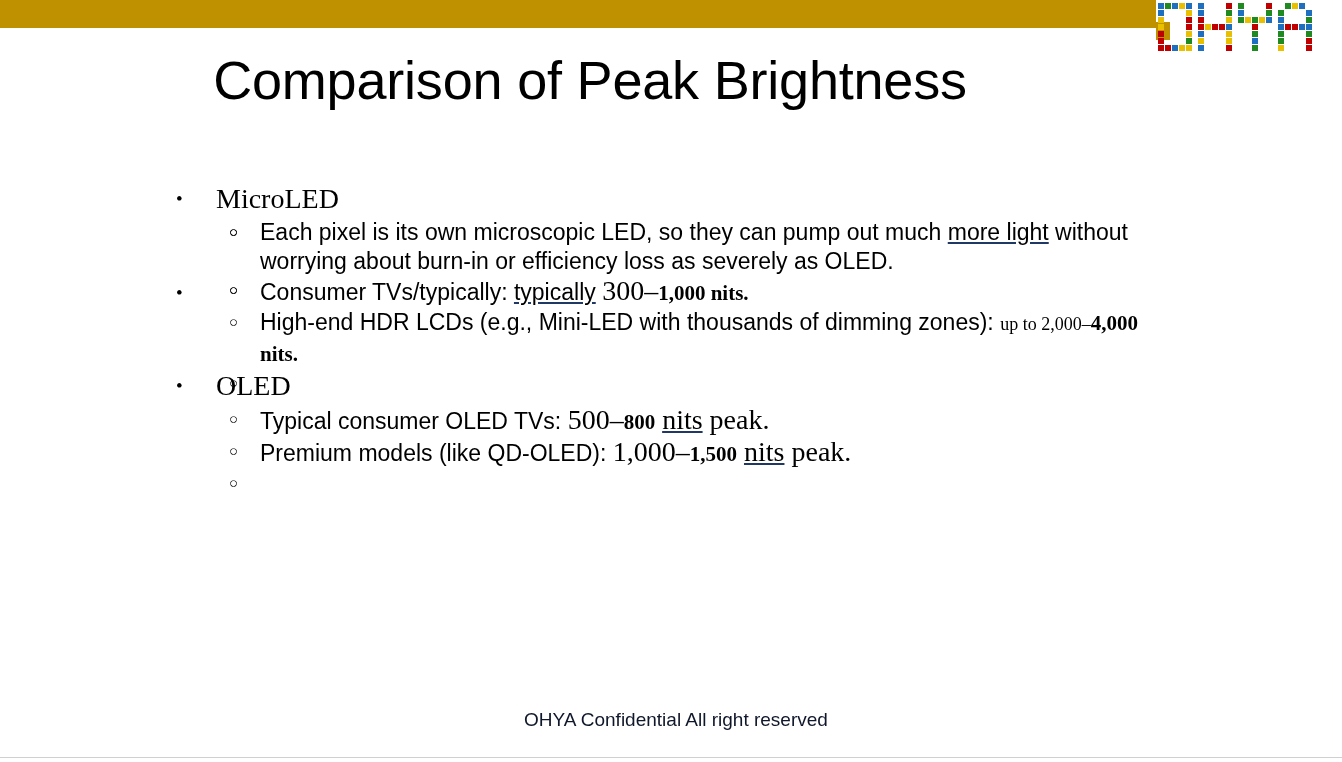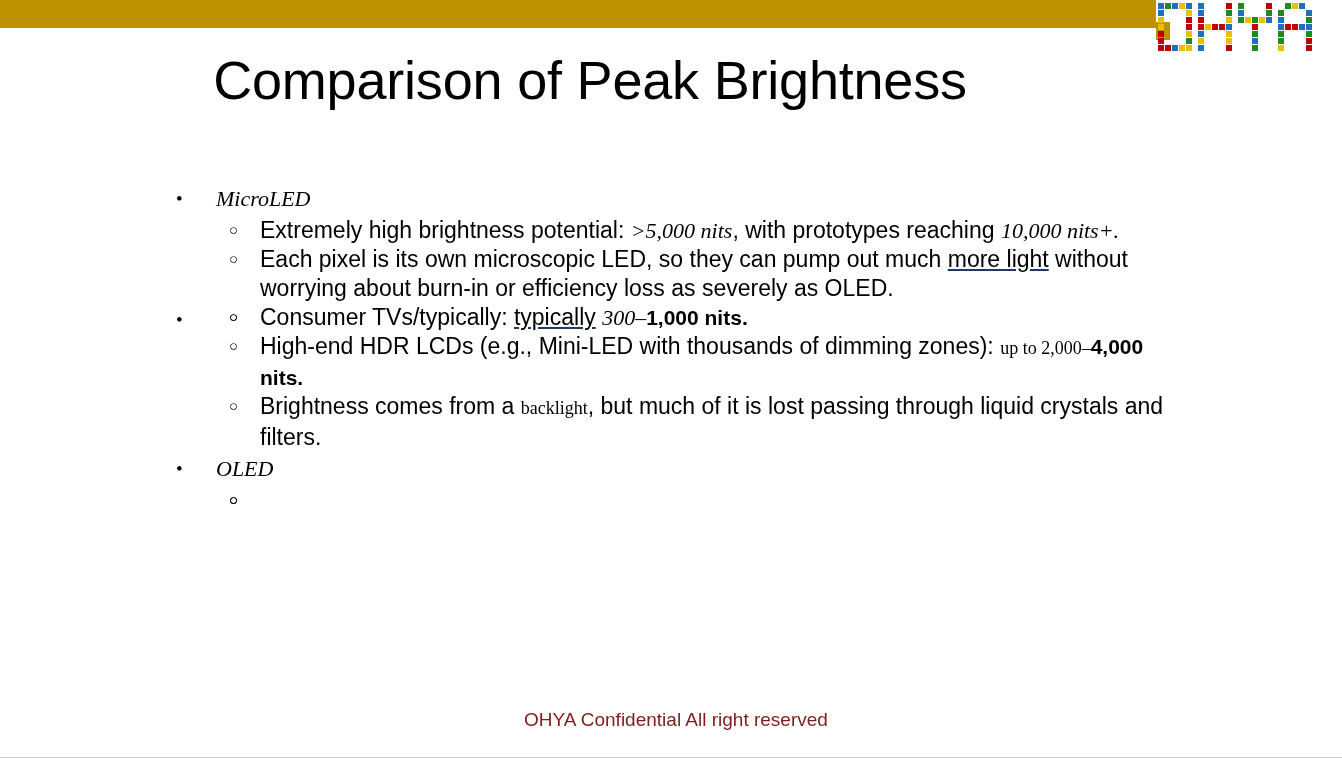--- a/index.html
+++ b/index.html
@@ -107,36 +107,36 @@
   
   .l2 {
     font-family: "Liberation Sans Narrow", "Liberation Sans", sans-serif;
     font-stretch: condensed;
     font-size: 23px;
     line-height: 29px;
   }
   .l2 .txt { padding-right: 170px; display: block; }
 
   
-  .ser   { font-family: "Liberation Serif", serif; font-stretch: normal; font-size: 22px; font-style: italic; }
-  .ser-b { font-family: Liberation Sans, sans-serif; font-stretch: normal; font-size: 21px; font-weight: bold; }
+  .ser   { font-family: "Liberation Serif", serif; font-stretch: normal; font-size: 28px; }
+  .ser-b { font-family: Liberation Serif, serif; font-stretch: normal; font-size: 21px; font-weight: bold; }
   .ser-s { font-family: "Liberation Serif", serif; font-stretch: normal; font-size: 18px; }
   .ul    { text-decoration: underline; text-decoration-color: #1f3864; text-underline-offset: 2px; }
 
   
   #footer {
     position: absolute;
     left: 0;
     top: 708px;
     width: 1338px;
     text-align: center;
     font-family: "Liberation Sans", sans-serif;
     font-size: 19px;
     line-height: 24px;
-    color: #7f1d1d;
+    color: #0f172a;
   }
   #footer-text { padding-left: 14px; }
 
   #bottom-rule {
     position: absolute;
     left: 0;
     top: 757px;
     width: 1342px;
     height: 1px;
     background: #d0d0d0;
@@ -222,48 +222,48 @@
       </g>
   </svg>
 </div>
 
 <div id="title">Comparison of Peak Brightness</div>
 
 <div id="content">
     <div class="l1"><span class="marker">•</span><span class="txt"><span class="ser">MicroLED</span></span></div>
     <div class="l2">
       <span class="marker">○</span>
-      <span class="txt"><span>Extremely high brightness potential: </span><span class="ser">&gt;5,000 nits</span><span>, with prototypes reaching </span><span class="ser">10,000 nits+.</span></span>
     </div>
     <div class="l2">
       <span class="marker">○</span>
       <span class="txt"><span>Each pixel is its own microscopic LED, so they can pump out much </span><span class="ul">more light</span><span> without worrying about burn-in or efficiency loss as severely as OLED.</span></span>
     </div>
     <div class="l2">
       <span class="marker">○</span>
     </div>
     <div class="l1"><span class="marker">•</span></div>
     <div class="l2">
       <span class="marker">○</span>
       <span class="txt"><span>Consumer TVs/typically: </span><span class="ul">typically</span><span> </span><span class="ser">300–</span><span class="ser-b">1,000 nits</span><span class="ser-b">.</span></span>
     </div>
     <div class="l2">
       <span class="marker">○</span>
       <span class="txt"><span>High-end HDR LCDs (e.g., Mini-LED with thousands of dimming zones): </span><span class="ser-s">up to 2,000–</span><span class="ser-b">4,000 nits</span><span class="ser-b">.</span></span>
     </div>
     <div class="l2">
       <span class="marker">○</span>
-      <span class="txt"><span>Brightness comes from a </span><span class="ser-s">backlight</span><span>, but much of it is lost passing through liquid crystals and filters.</span></span>
     </div>
     <div class="l1"><span class="marker">•</span><span class="txt"><span class="ser">OLED</span></span></div>
     <div class="l2">
       <span class="marker">○</span>
-    </div>
-    <div class="l2">
-      <span class="marker">○</span>
+      <span class="txt"><span>Typical consumer OLED TVs: </span><span class="ser">500–</span><span class="ser-b">800</span><span class="ser"> </span><span class="ser ul">nits</span><span class="ser"> peak.</span></span>
+    </div>
+    <div class="l2">
+      <span class="marker">○</span>
+      <span class="txt"><span>Premium models (like QD-OLED): </span><span class="ser">1,000–</span><span class="ser-b">1,500</span><span class="ser"> </span><span class="ser ul">nits</span><span class="ser"> peak.</span></span>
     </div>
     <div class="l2">
       <span class="marker">○</span>
     </div>
   </div>
 
 <div id="footer">
   <span id="footer-text">OHYA Confidential All right reserved</span>
 </div>
 <div id="bottom-rule"></div>

